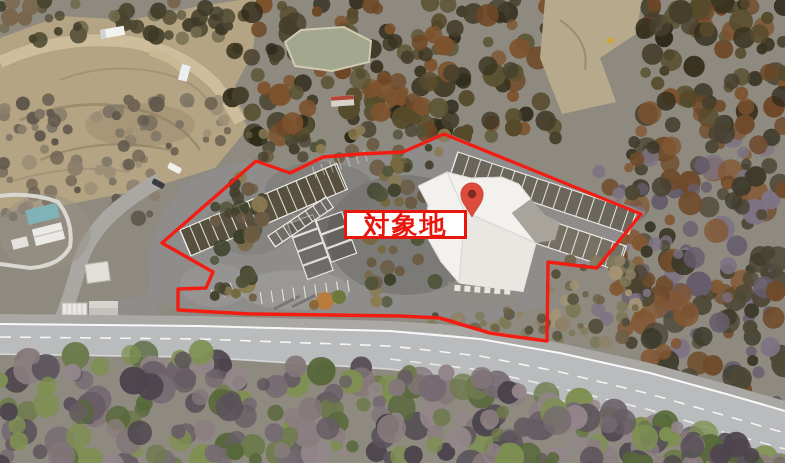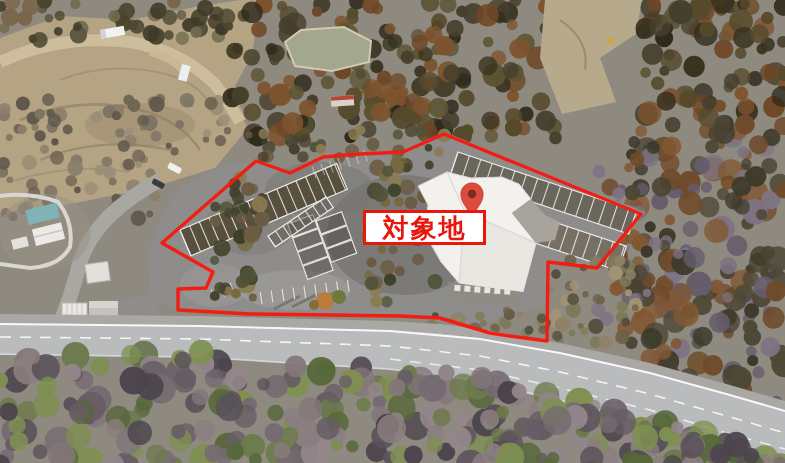--- a/index.html
+++ b/index.html
@@ -1,20 +1,20 @@
 <!DOCTYPE html>
 <html style="--lbl-text: #e8160c; --lbl-border: #e8160c; --lbl-bg: #ffffff;"><head>
 <meta charset="utf-8">
 <style>
   html,body{margin:0;padding:0;background:#222;}
   #stage{position:relative;width:785px;height:463px;overflow:hidden;background:#8f8a80;
          font-family:"DejaVu Sans","Liberation Sans",sans-serif;}
   #stage svg{position:absolute;left:0;top:0;}
   #site-label{
-    position:absolute;left:363px;top:210px;width:123px;height:35px;
+    position:absolute;left:344px;top:210px;width:123px;height:29px;
     background:var(--lbl-bg,#fff);
     border:3px solid var(--lbl-border,#e8160c);
     color:var(--lbl-text,#e8160c);
     display:flex;align-items:center;justify-content:center;
     font-size:26px;font-weight:bold;letter-spacing:2px;line-height:1;
     box-sizing:border-box;white-space:nowrap;
   }
 </style>
 </head>
 <body>

